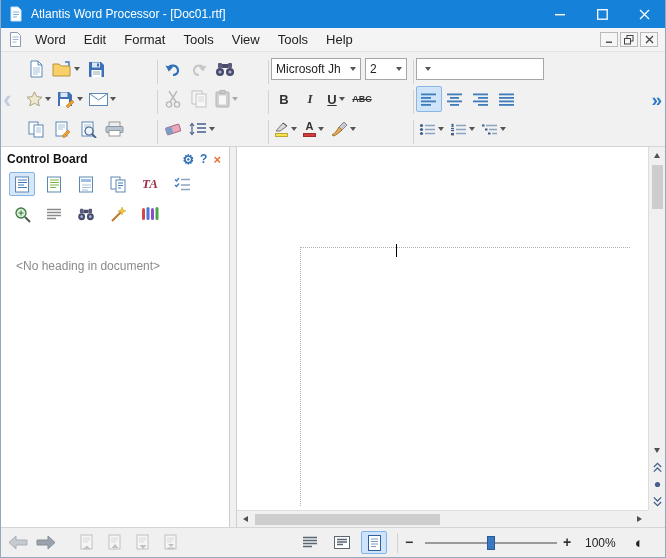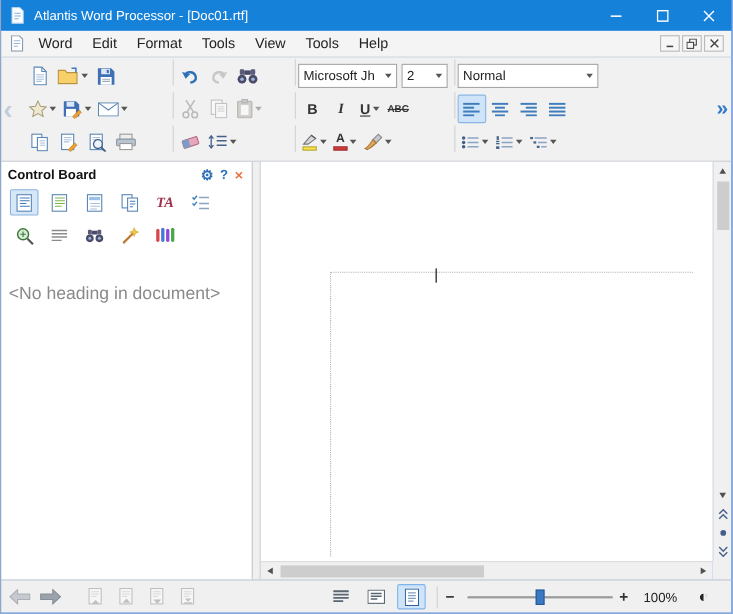--- a/index.html
+++ b/index.html
@@ -16,21 +16,21 @@
 
   
   .menubar{flex:0 0 24px;background:#f4f4f4;display:flex;align-items:center;padding:0 4px;border-bottom:1px solid #e3e3e3}
   .doc-icon{display:flex;align-items:center;margin:0 4px}
   .menu-item{padding:3px 9px;font-size:13px;cursor:default}
   .mdi-btns{margin-left:auto;display:flex;gap:2px;padding-right:3px}
   .mdi-btn{width:18px;height:15px;border:1px solid #b9b9b9;background:#f6f6f6;display:flex;align-items:center;justify-content:center}
 
   
   .toolbars{flex:0 0 95px;position:relative;background:#f1f1f1;border-bottom:1px solid #d5d5d5;padding:2px 16px 2px 22px}
-  .tb-row{height:30px;display:flex;align-items:flex-start}
+  .tb-row{height:30px;display:flex;align-items:flex-end}
   .tb-group{display:flex;align-items:center;height:100%}
   .g1{width:132px}.g2{width:106px}.g3{width:140px}.g4{width:150px}
   .tb-sep{width:1px;height:24px;background:#d2d2d2;margin:0 2px}
   .tb-btn{height:26px;min-width:26px;display:flex;align-items:center;justify-content:center;border:1px solid transparent;border-radius:2px;padding:0 2px;gap:2px}
   .tb-btn.selected{background:#cfe4f8;border-color:#8ab6e6}
   .disabled{opacity:.45;filter:grayscale(.8)}
   .dd{width:0;height:0;border-left:3px solid transparent;border-right:3px solid transparent;border-top:4px solid #555}
   .chev-left{position:absolute;left:2px;top:50%;transform:translateY(-50%);color:#c3cedd;font-size:26px;font-weight:bold;line-height:1}
   .chev-right{position:absolute;right:3px;top:50%;transform:translateY(-50%);color:#2e79c8;font-size:19px;font-weight:bold;line-height:1}
   .combo{height:22px;background:#fff;border:1px solid #a6a6a6;display:flex;align-items:center;font-size:12px;padding-left:4px}
@@ -52,21 +52,21 @@
   .control-board{width:228px;background:#fff;display:flex;flex-direction:column}
   .cb-header{display:flex;align-items:center;padding:5px 8px 3px 6px;font-weight:bold;font-size:12px;color:#111}
   .cb-tools{margin-left:auto;display:flex;gap:6px;align-items:center}
   .cb-gear{color:#2f6fb7;font-size:13px;line-height:1}
   .cb-help{color:#2f6fb7;font-weight:bold;font-size:12px;line-height:1}
   .cb-close{color:#e8703a;font-weight:bold;font-size:13px;line-height:1}
   .cb-icon-row{display:flex;gap:6px;padding:3px 8px;align-items:center}
   .cb-btn{width:26px;height:24px;display:flex;align-items:center;justify-content:center;border:1px solid transparent;border-radius:2px}
   .cb-btn.selected{background:#d6e7f8;border-color:#8ab4e0}
   .cb-ta{font-family:"Liberation Serif",serif;font-weight:bold;font-style:italic;color:#a03048;font-size:13px}
-  .cb-empty{color:#8a8a8a;padding:30px 8px 0 7px;font-size:16px}
+  .cb-empty{color:#8a8a8a;padding:30px 8px 0 15px;font-size:12px}
   .splitter{width:8px;background:#f0f0f0;border-left:1px solid #cfcfcf;border-right:1px solid #cfcfcf}
 
   .doc-area{flex:1;display:grid;grid-template-columns:1fr 17px;grid-template-rows:1fr 17px;min-width:0}
   .viewport{position:relative;background:#fff;overflow:hidden}
   .margin-top-line{position:absolute;left:63px;right:18px;top:100px;border-top:1px dotted #b2b2b2}
   .margin-left-line{position:absolute;left:63px;top:100px;bottom:4px;border-left:1px dotted #b2b2b2}
   .caret{position:absolute;left:159px;top:97px;width:1px;height:13px;background:#000}
 
   
   .vscroll{background:#f0f0f0;border-left:1px solid #ddd;display:flex;flex-direction:column;align-items:center}
@@ -229,21 +229,20 @@
         <div class="combo size-combo">
             <span class="val">2</span>
             <span class="arr">
               <i></i>
             </span>
           </div>
       </div>
       <div class="tb-sep"></div>
       <div class="tb-group g4">
         <div class="combo style-combo">
-            <span class="val">Normal</span>
             <span class="arr">
               <i></i>
             </span>
           </div>
       </div>
     </div>
 
     <div class="tb-row">
       <div class="tb-group g1">
         <div class="tb-btn">

